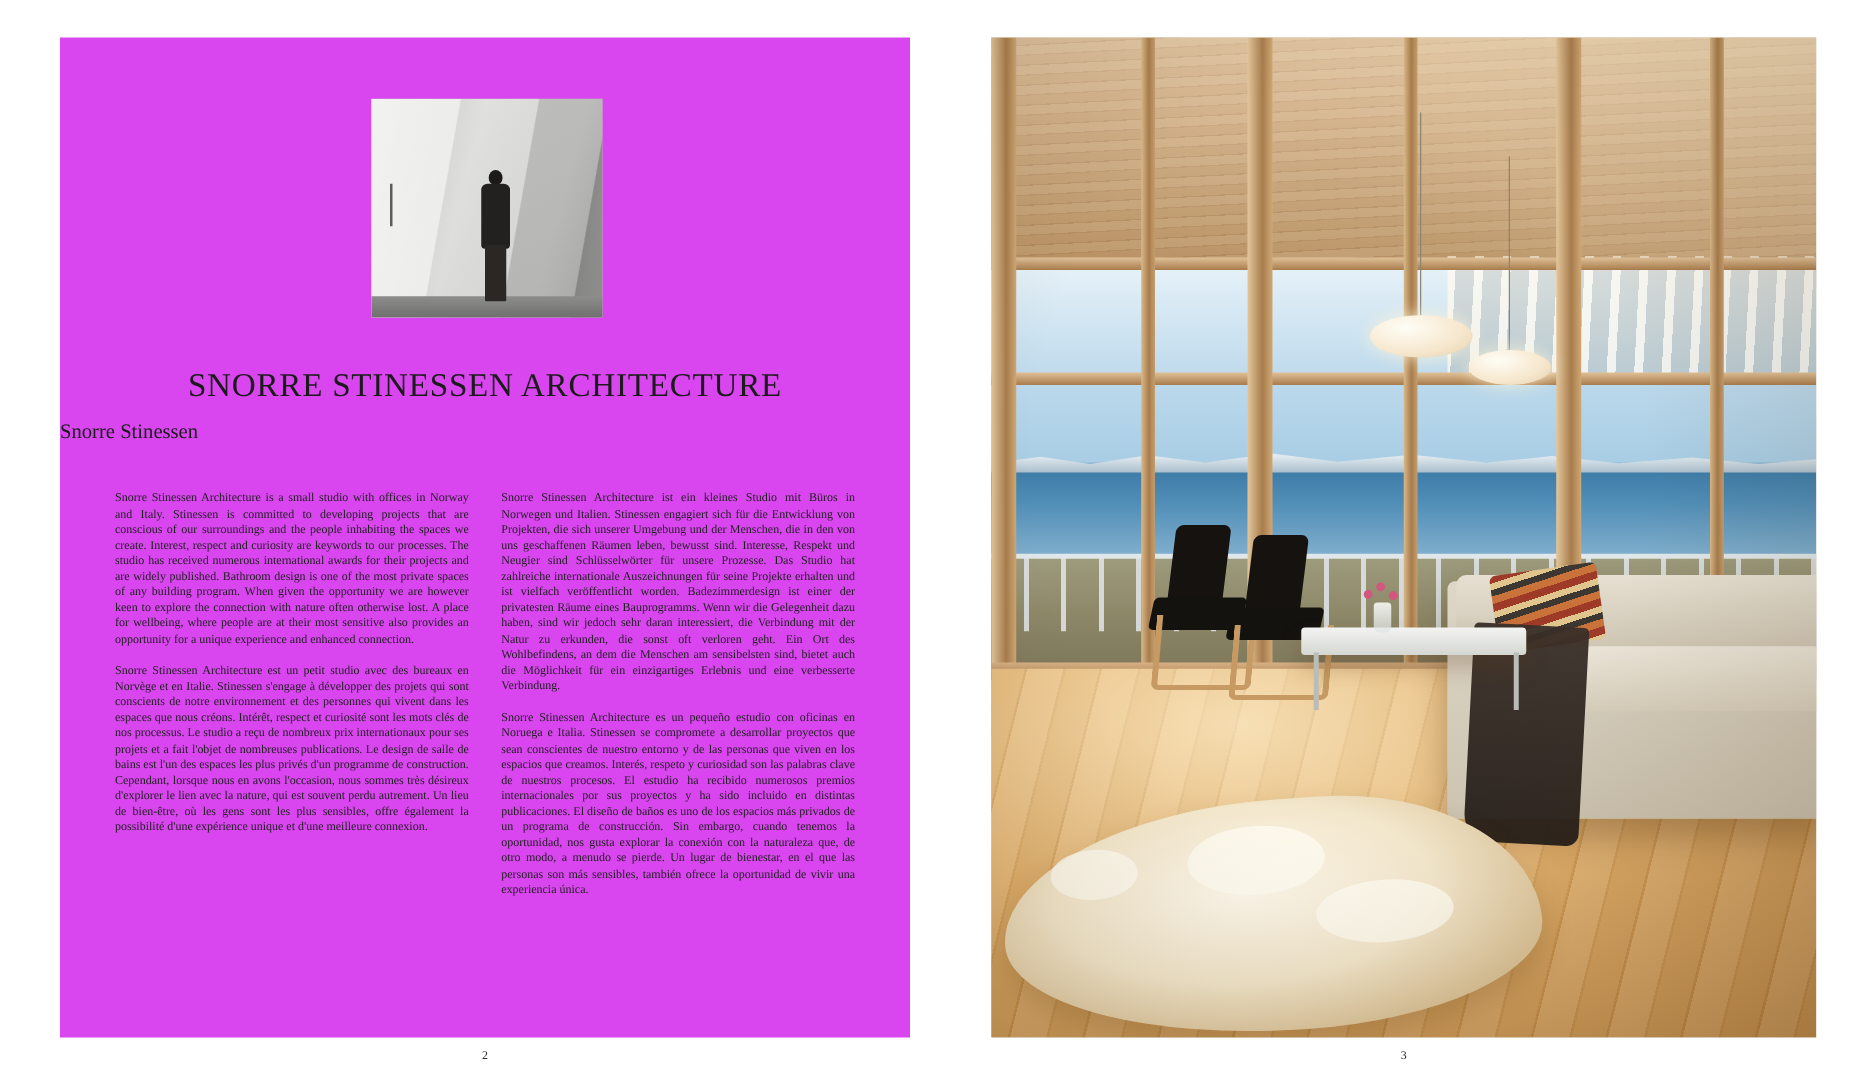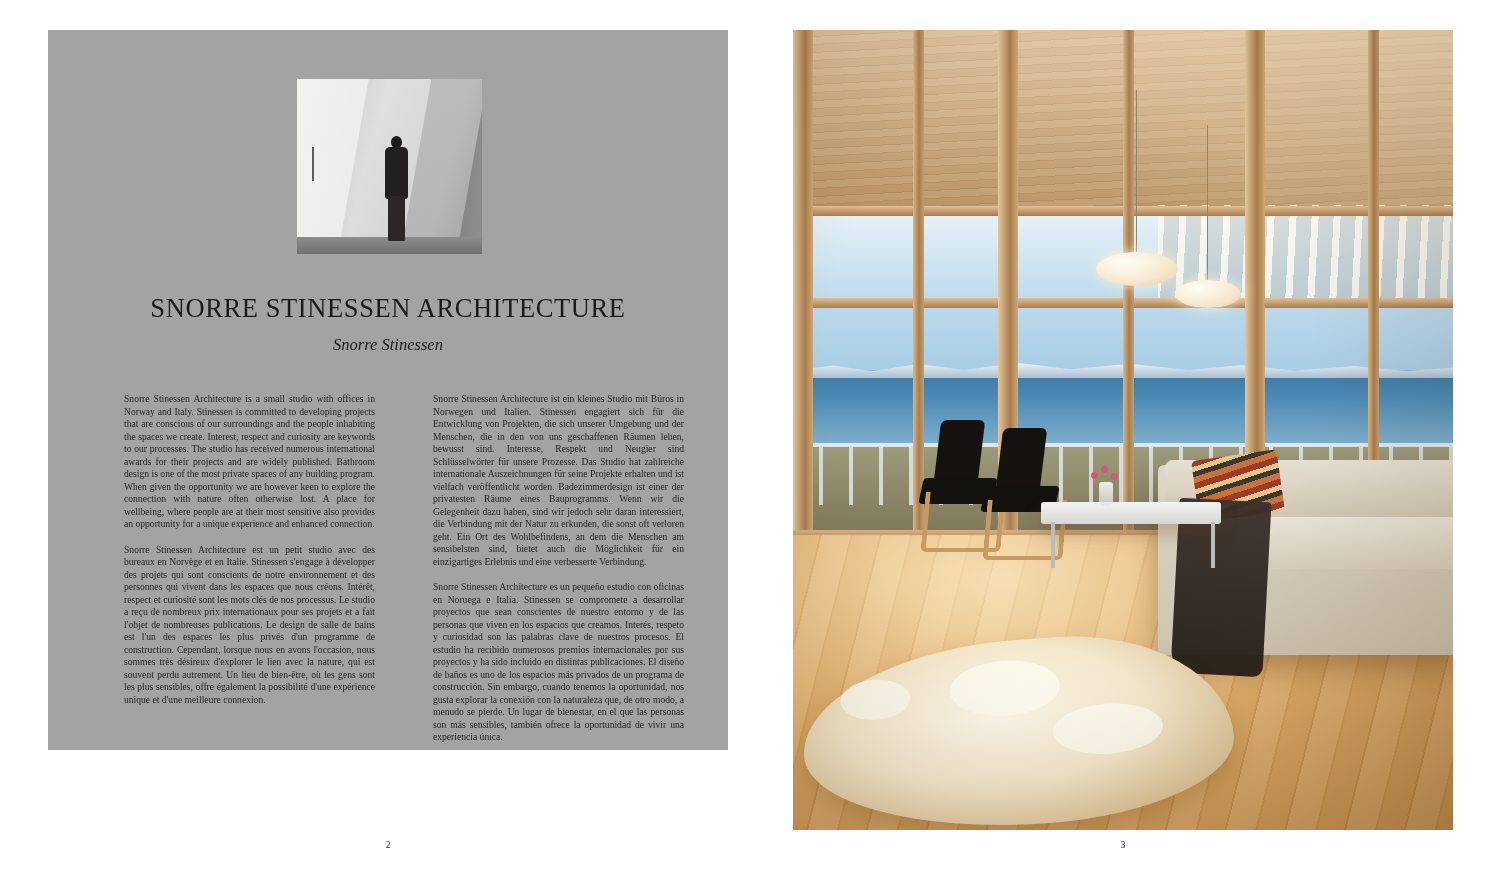--- a/index.html
+++ b/index.html
@@ -21,22 +21,22 @@
     background: #ffffff;
     display: block;
   }
 
   
   .page-left {
     position: absolute;
     left: 48px;
     top: 30px;
     width: 680px;
-    height: 720px;
-    background: #a3a3a3;
+    height: 800px;
+    background: #d946ef;
   }
   .portrait {
     position: absolute;
     left: 249px;
     top: 49px;
     width: 185px;
     height: 175px;
     overflow: hidden;
     background: #b9bab6;
   }
@@ -100,37 +100,35 @@
     font-size: 26.5px;
     letter-spacing: 0.6px;
     font-family: "Liberation Serif", serif;
     color: #1b1b1b;
   }
   .subtitle {
     position: absolute;
     left: 0;
     top: 305px;
     width: 100%;
-    text-align: center;
+    text-align: left;
     font-size: 16.5px;
     color: #1b1b1b;
-    font-style: italic;
   }
 
   .columns {
     position: absolute;
     left: 44px;
     top: 363px;
     width: 592px;
     display: flex;
     gap: 26px;
   }
   .col {
     width: 283px;
-    margin-left: 32px;
   }
   .col p {
     margin: 0 0 13px 0;
     font-size: 9.6px;
     line-height: 12.5px;
     text-align: justify;
     text-justify: inter-word;
     hyphens: auto;
     color: #1f1f1f;
   }

